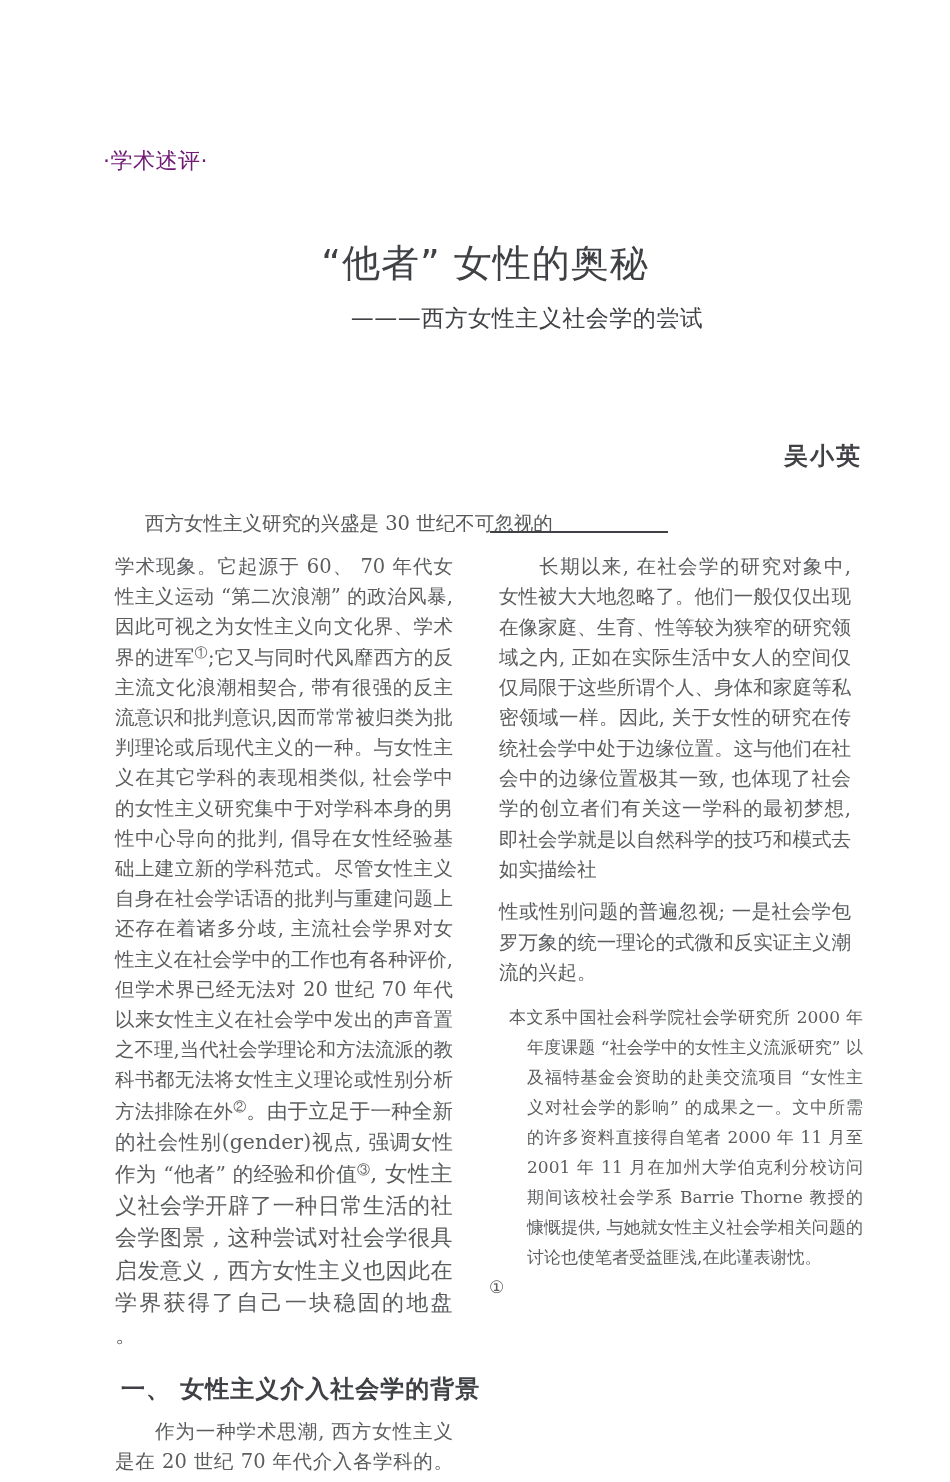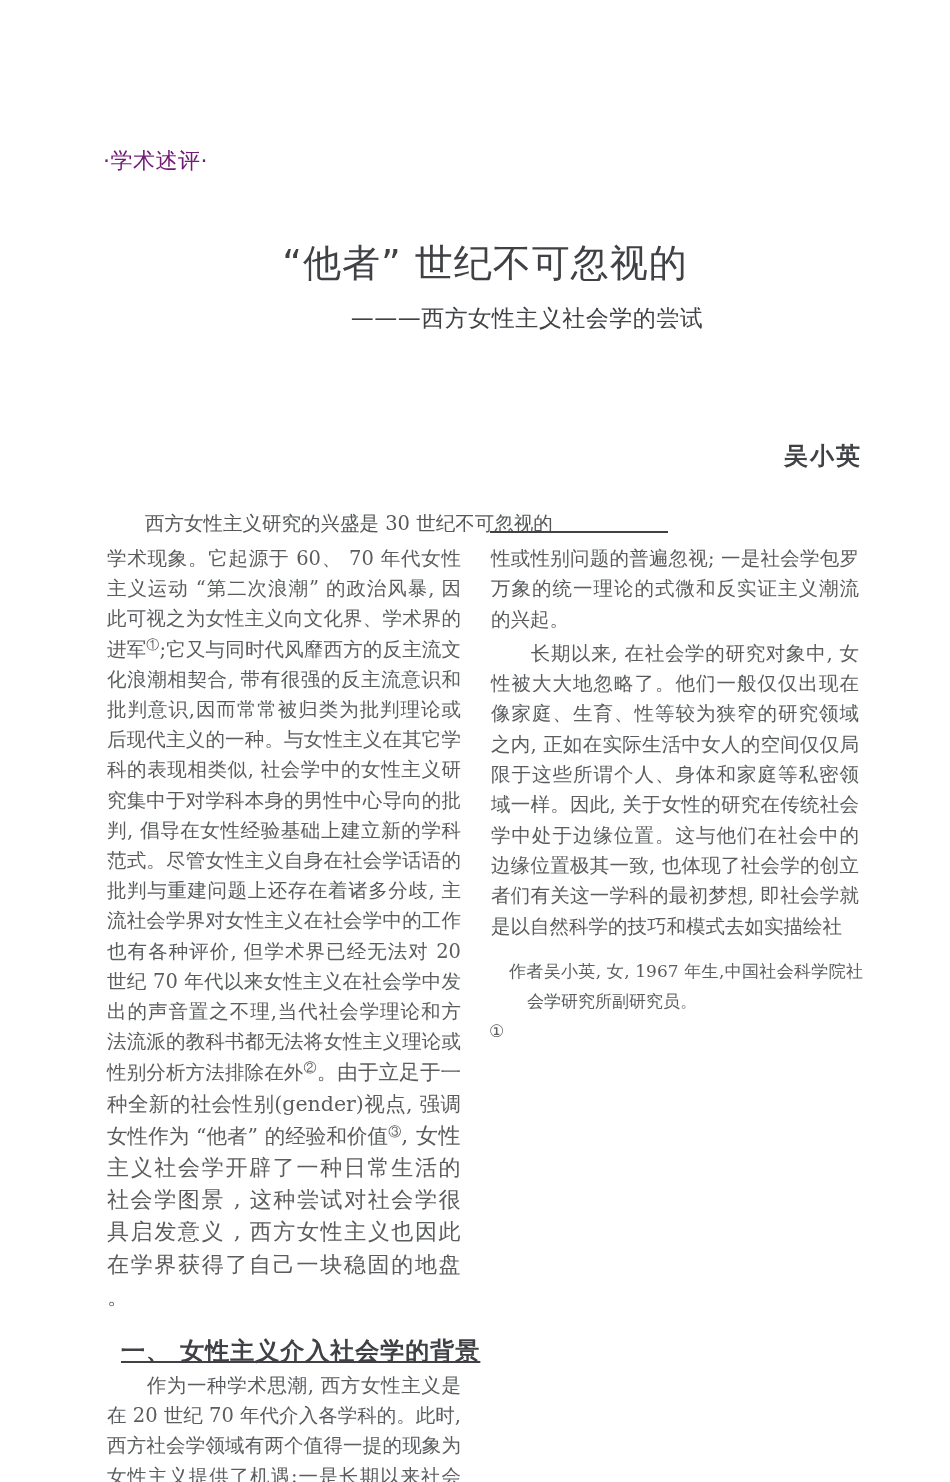--- a/index.html
+++ b/index.html
@@ -96,21 +96,21 @@
 
   
   .col {
     position: absolute;
     top: 540px;
   }
   .col-left  { left: 103px;  width: 362px; }
   .col-right { left: 487px;  width: 376px; }
 
   .para {
-    margin: 4px;
+    margin: 12px;
     text-align: justify;
     text-justify: inter-ideograph;
     color: #5a5c5e;
   }
   .para.indent::before {
     content: "";
     display: inline-block;
     width: 2em;
   }
 
@@ -130,21 +130,20 @@
   
   .section-heading {
     font-family: "DejaVu Sans", "Liberation Sans", sans-serif;
     font-size: 24px;
     font-weight: 700;
     color: #3f4145;
     margin: 22px 0 1px 0;
     padding-left: 18px;
     letter-spacing: 1px;
     white-space: nowrap;
-    text-decoration: underline;
   }
 
   
   .footnotes {
     margin-top: 14px;
     font-size: 17px;
     line-height: 30px;
     color: #5a5c5e;
   }
   .fn-item {
@@ -166,21 +165,21 @@
   }
 </style>
 </head>
 <body>
 
 <div class="page">
 
   <div class="running-head">·学术述评·</div>
 
   <div class="title-block">
-    <h1 class="article-title">“他者” 世纪不可忽视的</h1>
+    <h1 class="article-title">“他者” 女性的奥秘</h1>
     <div class="article-subtitle">———西方女性主义社会学的尝试</div>
   </div>
 
   <div class="byline">吴小英</div>
 
   <div class="lead-line">
     <span class="indent"></span><span>西方女性主义研究的兴盛是 30 世纪不可忽视的</span>
   </div>
   <div class="lead-rule"></div>
 
@@ -188,28 +187,28 @@
 
     <p class="para lc-a"><span>学术现象。它起源于 60、 70 年代女性主义运动 “第二次浪潮” 的政治风暴, 因此可视之为女性主义向文化界、学术界的进军</span><sup class="fn">①</sup><span>;它又与同时代风靡西方的反主流文化浪潮相契合, 带有很强的反主流意识和批判意识,因而常常被归类为批判理论或后现代主义的一种。与女性主义在其它学科的表现相类似, 社会学中的女性主义研究集中于对学科本身的男性中心导向的批判, 倡导在女性经验基础上建立新的学科范式。尽管女性主义自身在社会学话语的批判与重建问题上还存在着诸多分歧, 主流社会学界对女性主义在社会学中的工作也有各种评价, 但学术界已经无法对 20 世纪 70 年代以来女性主义在社会学中发出的声音置之不理,当代社会学理论和方法流派的教科书都无法将女性主义理论或性别分析方法排除在外</span><sup class="fn">②</sup><span class="lc-b">。由于立足于一种全新的社会性别(gender)视点, 强调女性作为 “他者” 的经验和价值</span><sup class="fn">③</sup><span class="lc-c">, 女性主义社会学开辟了一种日常生活的社会学图景 , 这种尝试对社会学很具启发意义 , 西方女性主义也因此在学界获得了自己一块稳固的地盘 。</span></p>
 
     <h2 class="section-heading">一、 女性主义介入社会学的背景</h2>
 
     <p class="para lc-a indent">作为一种学术思潮, 西方女性主义是在 20 世纪 70 年代介入各学科的。此时, 西方社会学领域有两个值得一提的现象为女性主义提供了机遇:一是长期以来社会学内部形成的对女</p>
   </div>
 
   <div class="col col-right">
 
+    <p class="para rc-a indent">长期以来, 在社会学的研究对象中, 女性被大大地忽略了。他们一般仅仅出现在像家庭、生育、性等较为狭窄的研究领域之内, 正如在实际生活中女人的空间仅仅局限于这些所谓个人、身体和家庭等私密领域一样。因此, 关于女性的研究在传统社会学中处于边缘位置。这与他们在社会中的边缘位置极其一致, 也体现了社会学的创立者们有关这一学科的最初梦想, 即社会学就是以自然科学的技巧和模式去如实描绘社</p>
+
     <p class="para rc-a">性或性别问题的普遍忽视; 一是社会学包罗万象的统一理论的式微和反实证主义潮流的兴起。</p>
 
-    <p class="para rc-a indent">长期以来, 在社会学的研究对象中, 女性被大大地忽略了。他们一般仅仅出现在像家庭、生育、性等较为狭窄的研究领域之内, 正如在实际生活中女人的空间仅仅局限于这些所谓个人、身体和家庭等私密领域一样。因此, 关于女性的研究在传统社会学中处于边缘位置。这与他们在社会中的边缘位置极其一致, 也体现了社会学的创立者们有关这一学科的最初梦想, 即社会学就是以自然科学的技巧和模式去如实描绘社</p>
-
     <div class="footnotes">
 
-
-      <div class="fn-item lead-indent">作者吴小英, 女, 1967 年生,中国社会科学院社会学研究所副研究员。</div>
+      <div class="fn-item lead-indent">本文系中国社会科学院社会学研究所 2000 年年度课题 “社会学中的女性主义流派研究” 以及福特基金会资助的赴美交流项目 “女性主义对社会学的影响” 的成果之一。文中所需的许多资料直接得自笔者 2000 年 11 月至 2001 年 11 月在加州大学伯克利分校访问期间该校社会学系 Barrie Thorne 教授的慷慨提供, 与她就女性主义社会学相关问题的讨论也使笔者受益匪浅,在此谨表谢忱。</div>
+
 
       <div class="fn-item marker-item">
         <span class="fn-marker">①</span>
       </div>
 
     </div>
   </div>
 
 </div>
 

